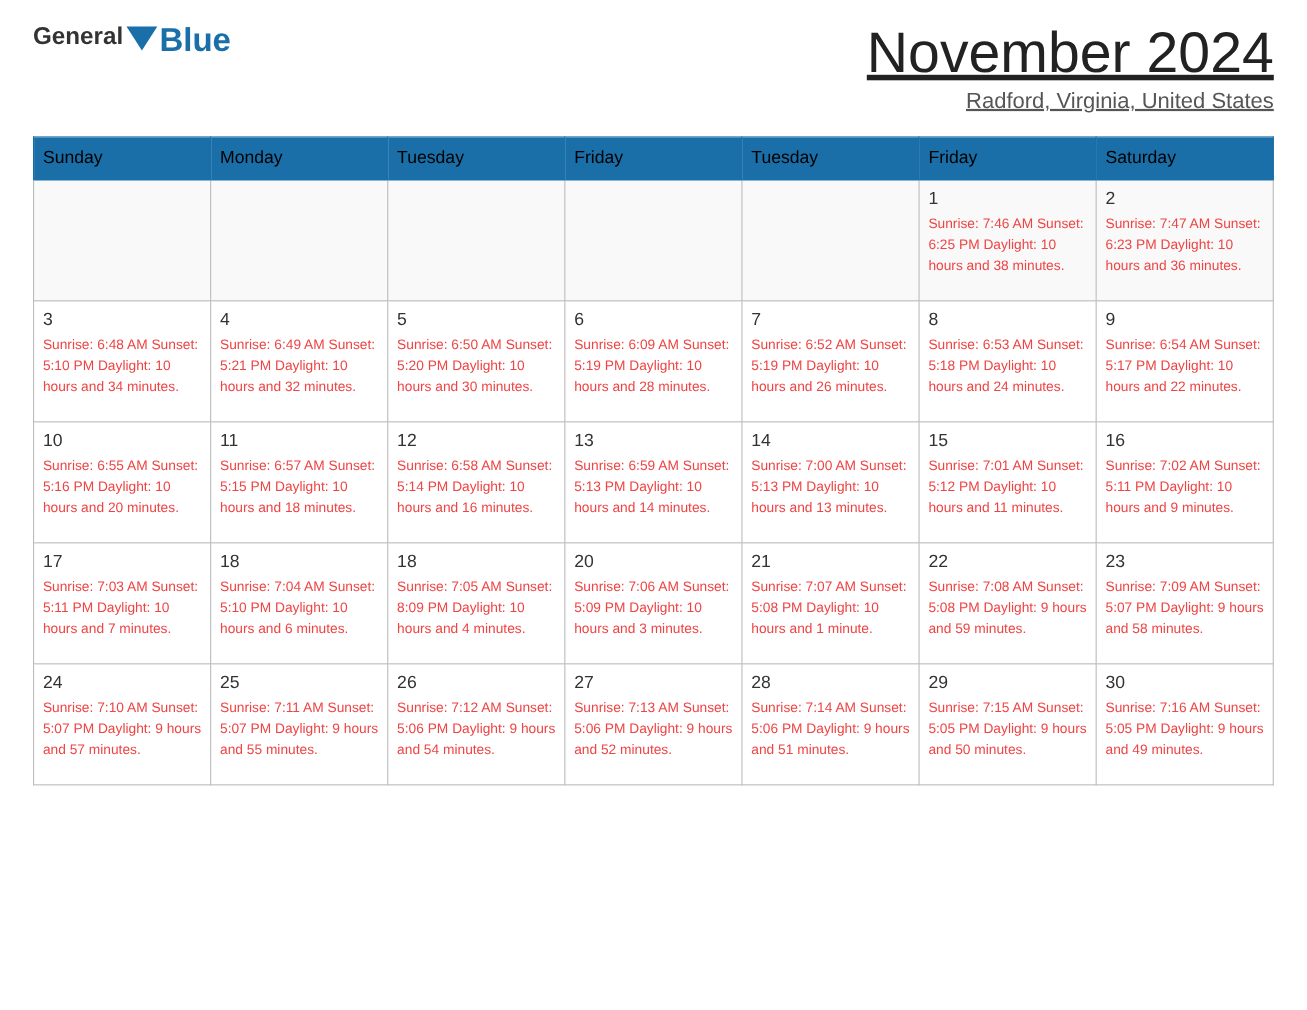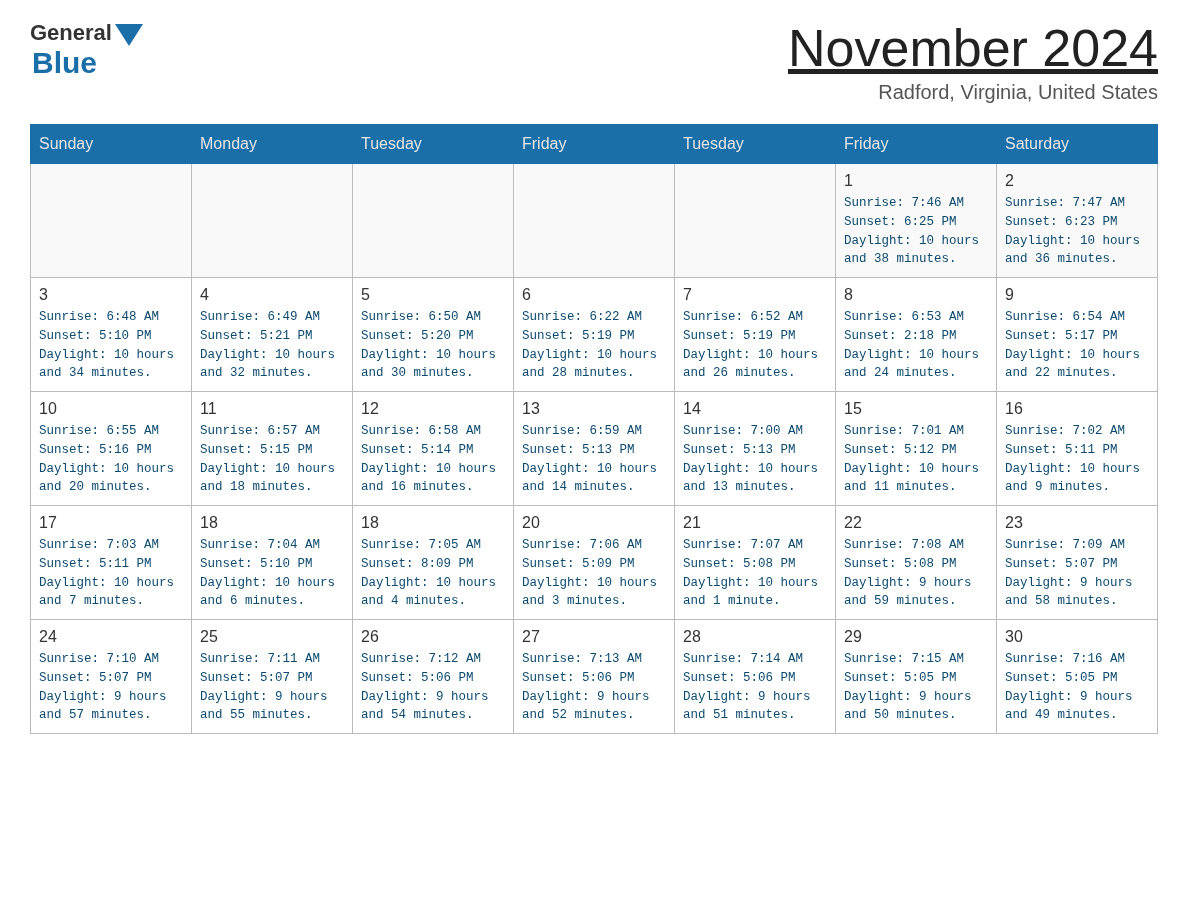--- a/index.html
+++ b/index.html
@@ -12,21 +12,21 @@
       padding: 20px 30px;
     }
     .header {
       display: flex;
       justify-content: space-between;
       align-items: flex-start;
       margin-bottom: 20px;
     }
     .logo {
       display: flex;
-      flex-direction: column;
+      flex-direction: row;
       align-items: flex-start;
     }
     .logo-top {
       display: flex;
       align-items: center;
       font-size: 22px;
       font-weight: bold;
       color: #333;
     }
     .logo-triangle {
@@ -51,29 +51,30 @@
       font-size: 52px;
       font-weight: normal;
       color: #222;
       line-height: 1.1;
       text-decoration: underline;
     }
     .subtitle {
       font-size: 20px;
       color: #555;
       margin-top: 4px;
+      text-decoration: underline;
     }
     .calendar {
       width: 100%;
       border-collapse: collapse;
       border: 1px solid #999;
     }
     .calendar thead tr th {
       background-color: #1a6fa8;
-      color: #e5e5e5;
+      color: #000000;
       padding: 10px 8px;
       text-align: left;
       font-size: 16px;
       font-weight: normal;
       border: 1px solid #1a6fa8;
     }
     .calendar tbody tr td {
       border: 1px solid #bbb;
       vertical-align: top;
       padding: 8px;
@@ -85,22 +86,21 @@
     }
     .day-number {
       font-size: 16px;
       font-weight: normal;
       color: #333;
       margin-bottom: 4px;
     }
     .day-info {
       font-size: 12.5px;
       line-height: 1.5;
-      color: #0c4a6e;
-      font-family: Liberation Mono, monospace;
+      color: #ef4444;
     }
     .calendar tbody tr:first-child td {
       background-color: #f9f9f9;
     }
   </style>
 </head>
 <body>
 
 <div class="header">
   <div class="logo">
@@ -162,34 +162,34 @@
 Daylight: 10 hours and 32 minutes.</div>
         </td>
         <td>
           <div class="day-number">5</div>
           <div class="day-info">Sunrise: 6:50 AM
 Sunset: 5:20 PM
 Daylight: 10 hours and 30 minutes.</div>
         </td>
         <td>
           <div class="day-number">6</div>
-          <div class="day-info">Sunrise: 6:22 AM
+          <div class="day-info">Sunrise: 6:09 AM
 Sunset: 5:19 PM
 Daylight: 10 hours and 28 minutes.</div>
         </td>
         <td>
           <div class="day-number">7</div>
           <div class="day-info">Sunrise: 6:52 AM
 Sunset: 5:19 PM
 Daylight: 10 hours and 26 minutes.</div>
         </td>
         <td>
           <div class="day-number">8</div>
           <div class="day-info">Sunrise: 6:53 AM
-Sunset: 2:18 PM
+Sunset: 5:18 PM
 Daylight: 10 hours and 24 minutes.</div>
         </td>
         <td>
           <div class="day-number">9</div>
           <div class="day-info">Sunrise: 6:54 AM
 Sunset: 5:17 PM
 Daylight: 10 hours and 22 minutes.</div>
         </td>
       </tr>
       <tr>

